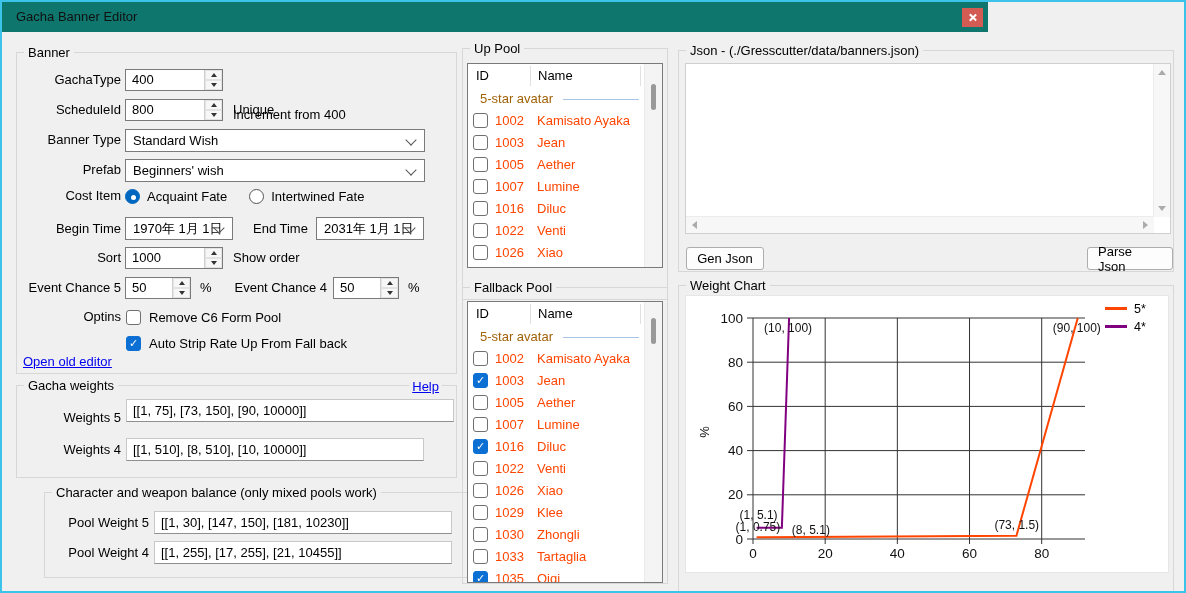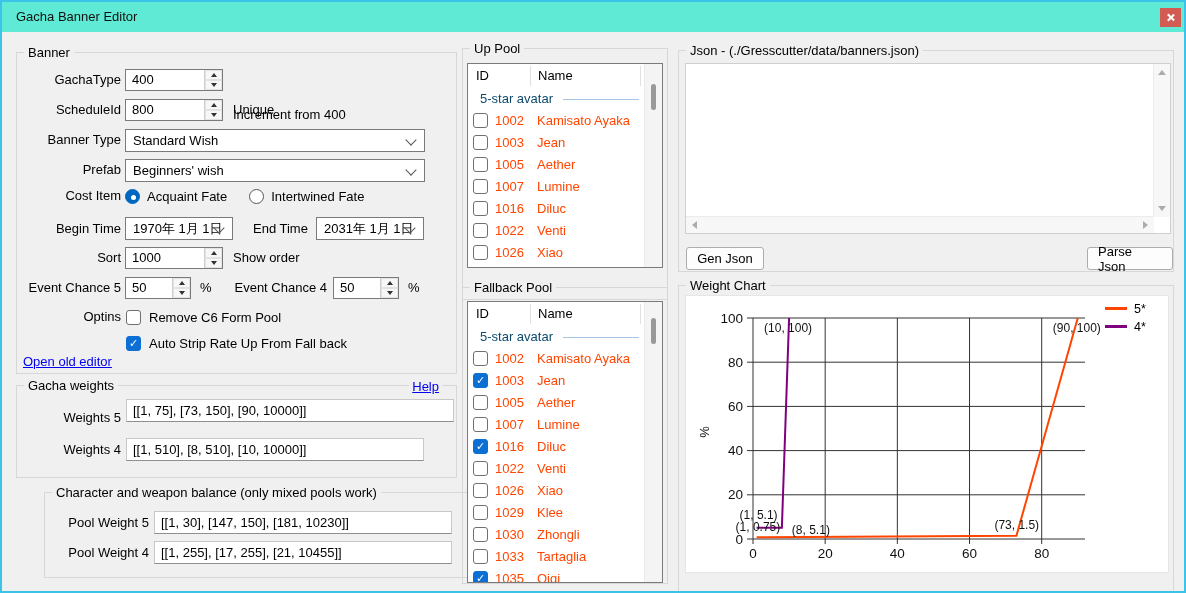--- a/index.html
+++ b/index.html
@@ -1,18 +1,18 @@
 <!DOCTYPE html>
 <html><head>
 <meta charset="utf-8">
 <style>
   html,body{margin:0;padding:0;background:#dfe3e6;}
   .window{position:relative;width:1186px;height:593px;box-sizing:border-box;border:2px solid #3cc3ea;
     background:#f0f0f0;font-family:"Liberation Sans",sans-serif;font-size:13px;color:#000;overflow:hidden;}
-  .titlebar{position:absolute;left:-2px;top:-2px;width:1186px;height:32px;background:#5eead4;
+  .titlebar{position:absolute;left:-2px;top:-2px;width:988px;height:32px;background:#0f766e;
     display:flex;align-items:center;padding-left:16px;box-sizing:border-box;}
   .title-text{font-size:13px;color:#101010;}
   .close-btn{position:absolute;right:5px;top:8px;width:21px;height:19px;background:#d25b53;cursor:pointer;
     display:flex;align-items:center;justify-content:center;}
   .x-icon{position:relative;width:9px;height:9px;display:block;}
   .x-icon::before,.x-icon::after{content:"";position:absolute;left:4px;top:0;width:1.6px;height:9px;background:#fff;}
   .x-icon::before{transform:rotate(45deg);} .x-icon::after{transform:rotate(-45deg);}
   .content{position:absolute;left:0;top:30px;width:1182px;height:559px;background:#f0f0f0;}
 
   .group{position:absolute;border:1px solid #d7d7d7;box-sizing:border-box;padding-left:18px;}
@@ -47,21 +47,21 @@
 
   .tinput{position:absolute;height:23px;background:#fff;border:1px solid #c8c8c8;border-bottom-color:#8f8f8f;
     box-sizing:border-box;line-height:21px;padding:0 6px;white-space:nowrap;overflow:hidden;}
 
   .pool-list{position:absolute;background:#fff;border:1px solid #7a7a7a;box-sizing:border-box;overflow:hidden;}
   .pool-header{position:absolute;left:0;top:0;right:17px;height:24px;}
   .pool-header .col-id{position:absolute;left:8px;line-height:24px;}
   .pool-header .col-name{position:absolute;left:70px;line-height:24px;}
   .sep{position:absolute;top:2px;width:1px;height:20px;background:#e0e0e0;}
   .pool-section{position:absolute;left:0;top:24px;right:17px;height:22px;}
-  .pool-section .sec-text{position:absolute;left:12px;line-height:22px;color:#0c4a6e;}
+  .pool-section .sec-text{position:absolute;left:12px;line-height:22px;color:#a16207;}
   .sec-line{position:absolute;left:95px;right:6px;top:11px;height:1px;background:#a9c5e5;}
   .pool-rows{position:absolute;left:0;top:46px;right:17px;bottom:0;overflow:hidden;}
   .pool-row{position:relative;height:22px;color:#ff4500;cursor:default;}
   .pool-row .cbx{position:absolute;left:5px;top:3px;}
   .pool-row .pid{position:absolute;left:27px;line-height:22px;}
   .pool-row .pname{position:absolute;left:69px;line-height:22px;white-space:nowrap;}
   .vscroll{position:absolute;right:0;top:0;bottom:0;width:17px;background:#f4f4f4;border-left:1px solid #eaeaea;}
   .vthumb{position:absolute;left:6px;width:5px;height:26px;background:#999;border-radius:2.5px;}
 
   .jsontext{position:absolute;background:#fff;border:1px solid #cfcfcf;box-sizing:border-box;}

